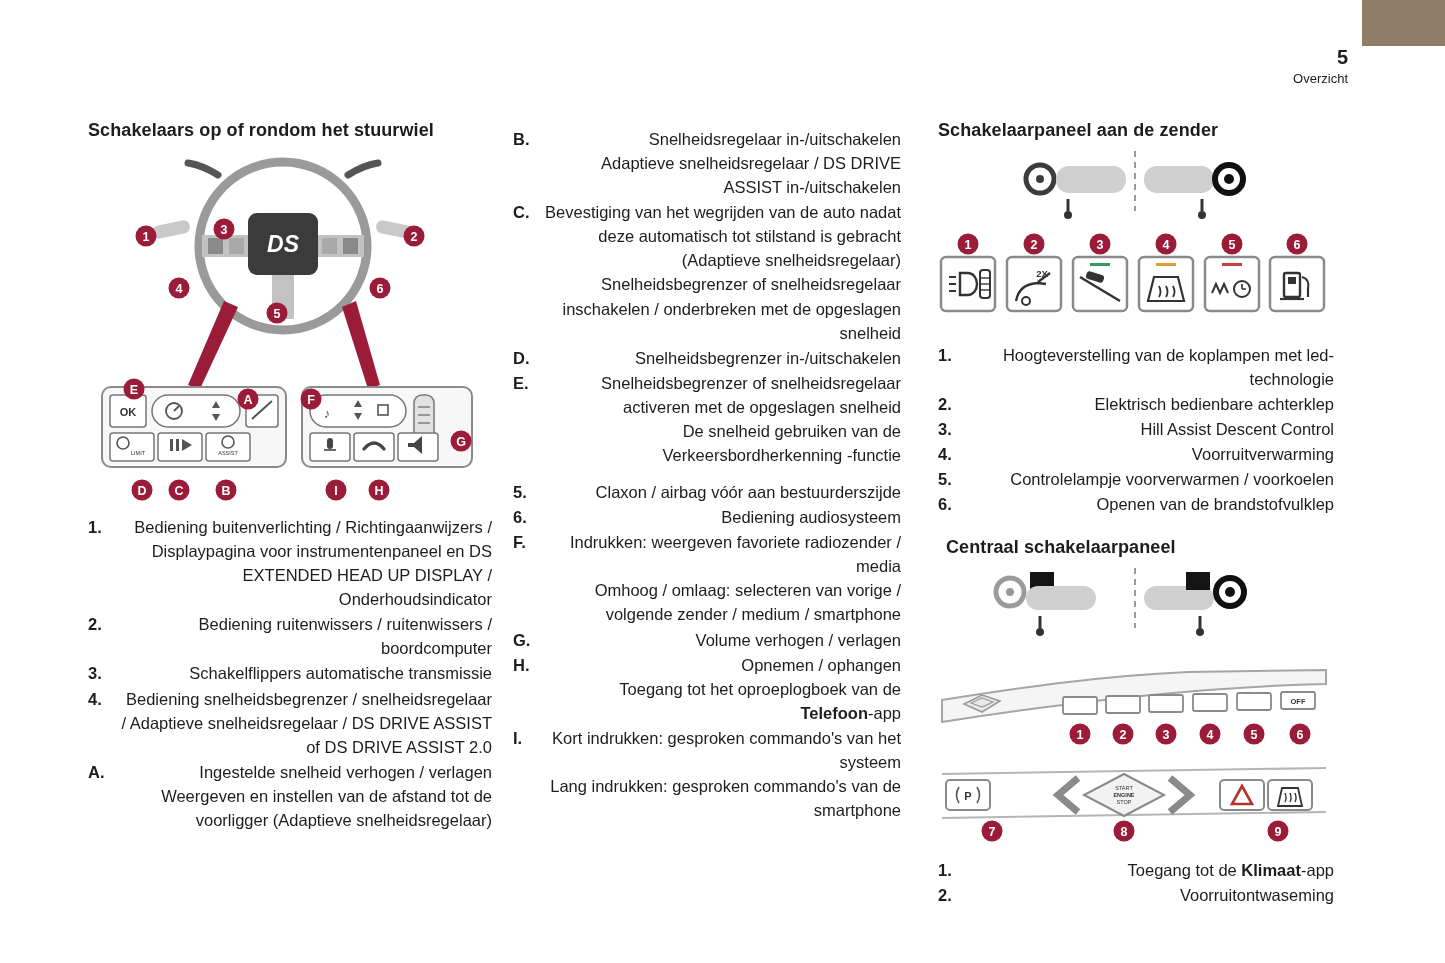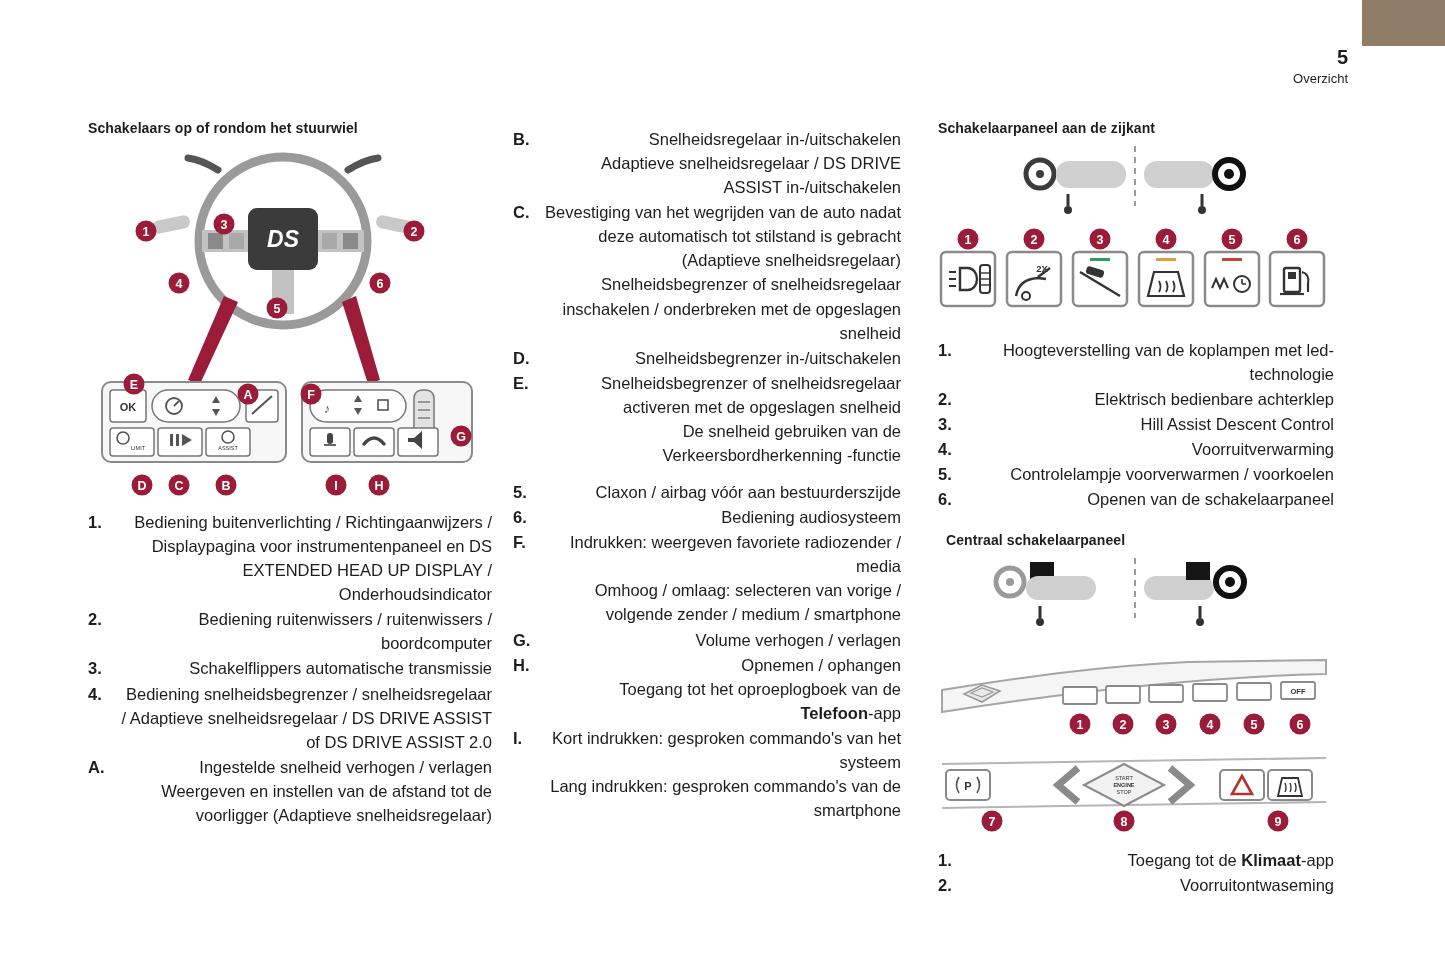--- a/index.html
+++ b/index.html
@@ -6,21 +6,21 @@
   .page{position:relative;width:1445px;height:963px;background:#ffffff;color:#1d1d1b;
         font-family:"Liberation Sans","DejaVu Sans",sans-serif;overflow:hidden;}
   .corner-block{position:absolute;top:0;right:0;width:83px;height:46px;background:#8f7d68;}
   .page-head{position:absolute;top:46px;right:97px;text-align:right;}
   .page-num{font-size:20px;font-weight:bold;line-height:1.1;}
   .page-section{font-size:13px;margin-top:3px;}
   .col{position:absolute;}
   .col-left{left:88px;top:120px;width:404px;}
   .col-mid{left:513px;top:127px;width:388px;}
   .col-right{left:938px;top:120px;width:396px;}
-  h2.head{font-size:14px;font-weight:bold;margin:0 0 8px 0;letter-spacing:0.1px;}
+  h2.head{font-size:18px;font-weight:bold;margin:0 0 8px 0;letter-spacing:0.1px;}
   h2.head2{margin-top:20px;margin-left:8px;}
   .list{margin-top:10px;}
   .list-item{display:flex;font-size:16.5px;line-height:1.46;margin-bottom:1px;}
   .list-item.gap{margin-top:13px;}
   .list-label{flex:0 0 30px;font-weight:bold;}
   .list-text{flex:1;text-align:right;}
   .wheel-svg{display:block;margin:4px 0 0 8px;}
   .panel-svg{display:block;margin:6px 0 0 0;}
   .badge-circle{fill:#9b1c38;}
   .badge-text{fill:#ffffff;font-weight:bold;font-size:12.5px;}
@@ -243,21 +243,21 @@
           <span class="list-label">I.</span>
           <div class="list-text">
             <div class="list-line">Kort indrukken: gesproken commando's van het systeem</div>
             <div class="list-line">Lang indrukken: gesproken commando's van de smartphone</div>
           </div>
         </div>
       </div>
   </div>
 
   <div class="col col-right">
-    <h2 class="head">Schakelaarpaneel aan de zijkant</h2>
+    <h2 class="head">Schakelaarpaneel aan de zender</h2>
 
     <svg class="panel-svg" width="392" height="184" viewBox="0 0 392 184">
 
       <g>
         <circle cx="102" cy="30" r="14" fill="none" stroke="#3c3c3c" stroke-width="5"></circle>
         <circle cx="102" cy="30" r="4" fill="#3c3c3c"></circle>
         <rect x="118" y="17" width="70" height="27" rx="13" fill="#cfcfcf"></rect>
         <line x1="130" y1="50" x2="130" y2="62" stroke="#333" stroke-width="3"></line>
         <circle cx="130" cy="66" r="4" fill="#333"></circle>
       </g>
@@ -362,21 +362,21 @@
         </div>
         <div class="list-item">
           <span class="list-label">5.</span>
           <div class="list-text">
             <div class="list-line">Controlelampje voorverwarmen / voorkoelen</div>
           </div>
         </div>
         <div class="list-item">
           <span class="list-label">6.</span>
           <div class="list-text">
-            <div class="list-line">Openen van de schakelaarpaneel</div>
+            <div class="list-line">Openen van de brandstofvulklep</div>
           </div>
         </div>
       </div>
 
     <h2 class="head head2">Centraal schakelaarpaneel</h2>
 
     <svg class="panel-svg" width="392" height="282" viewBox="0 0 392 282">
 
       <g>
         <circle cx="72" cy="26" r="14" fill="none" stroke="#9a9a9a" stroke-width="5"></circle>

